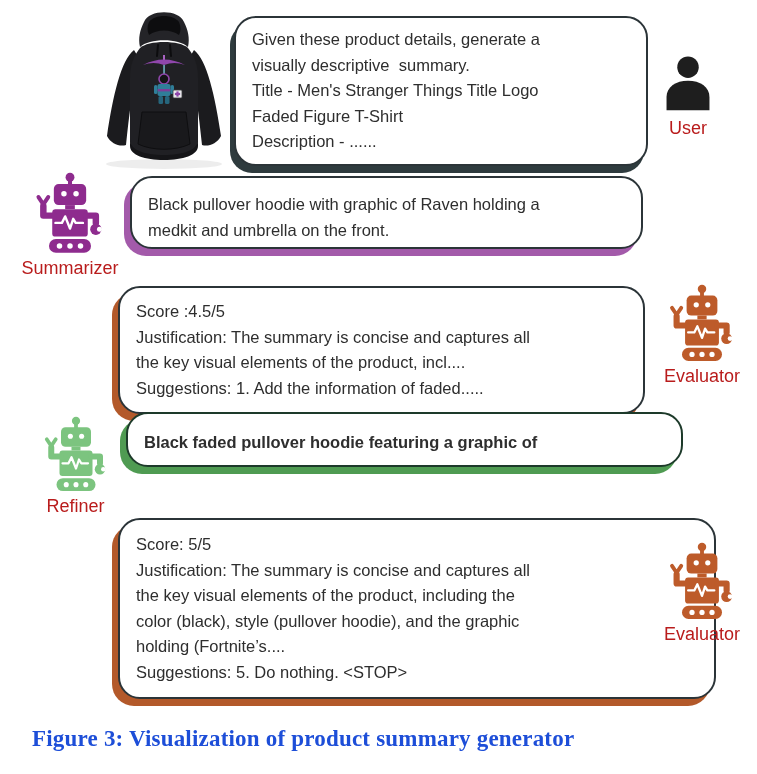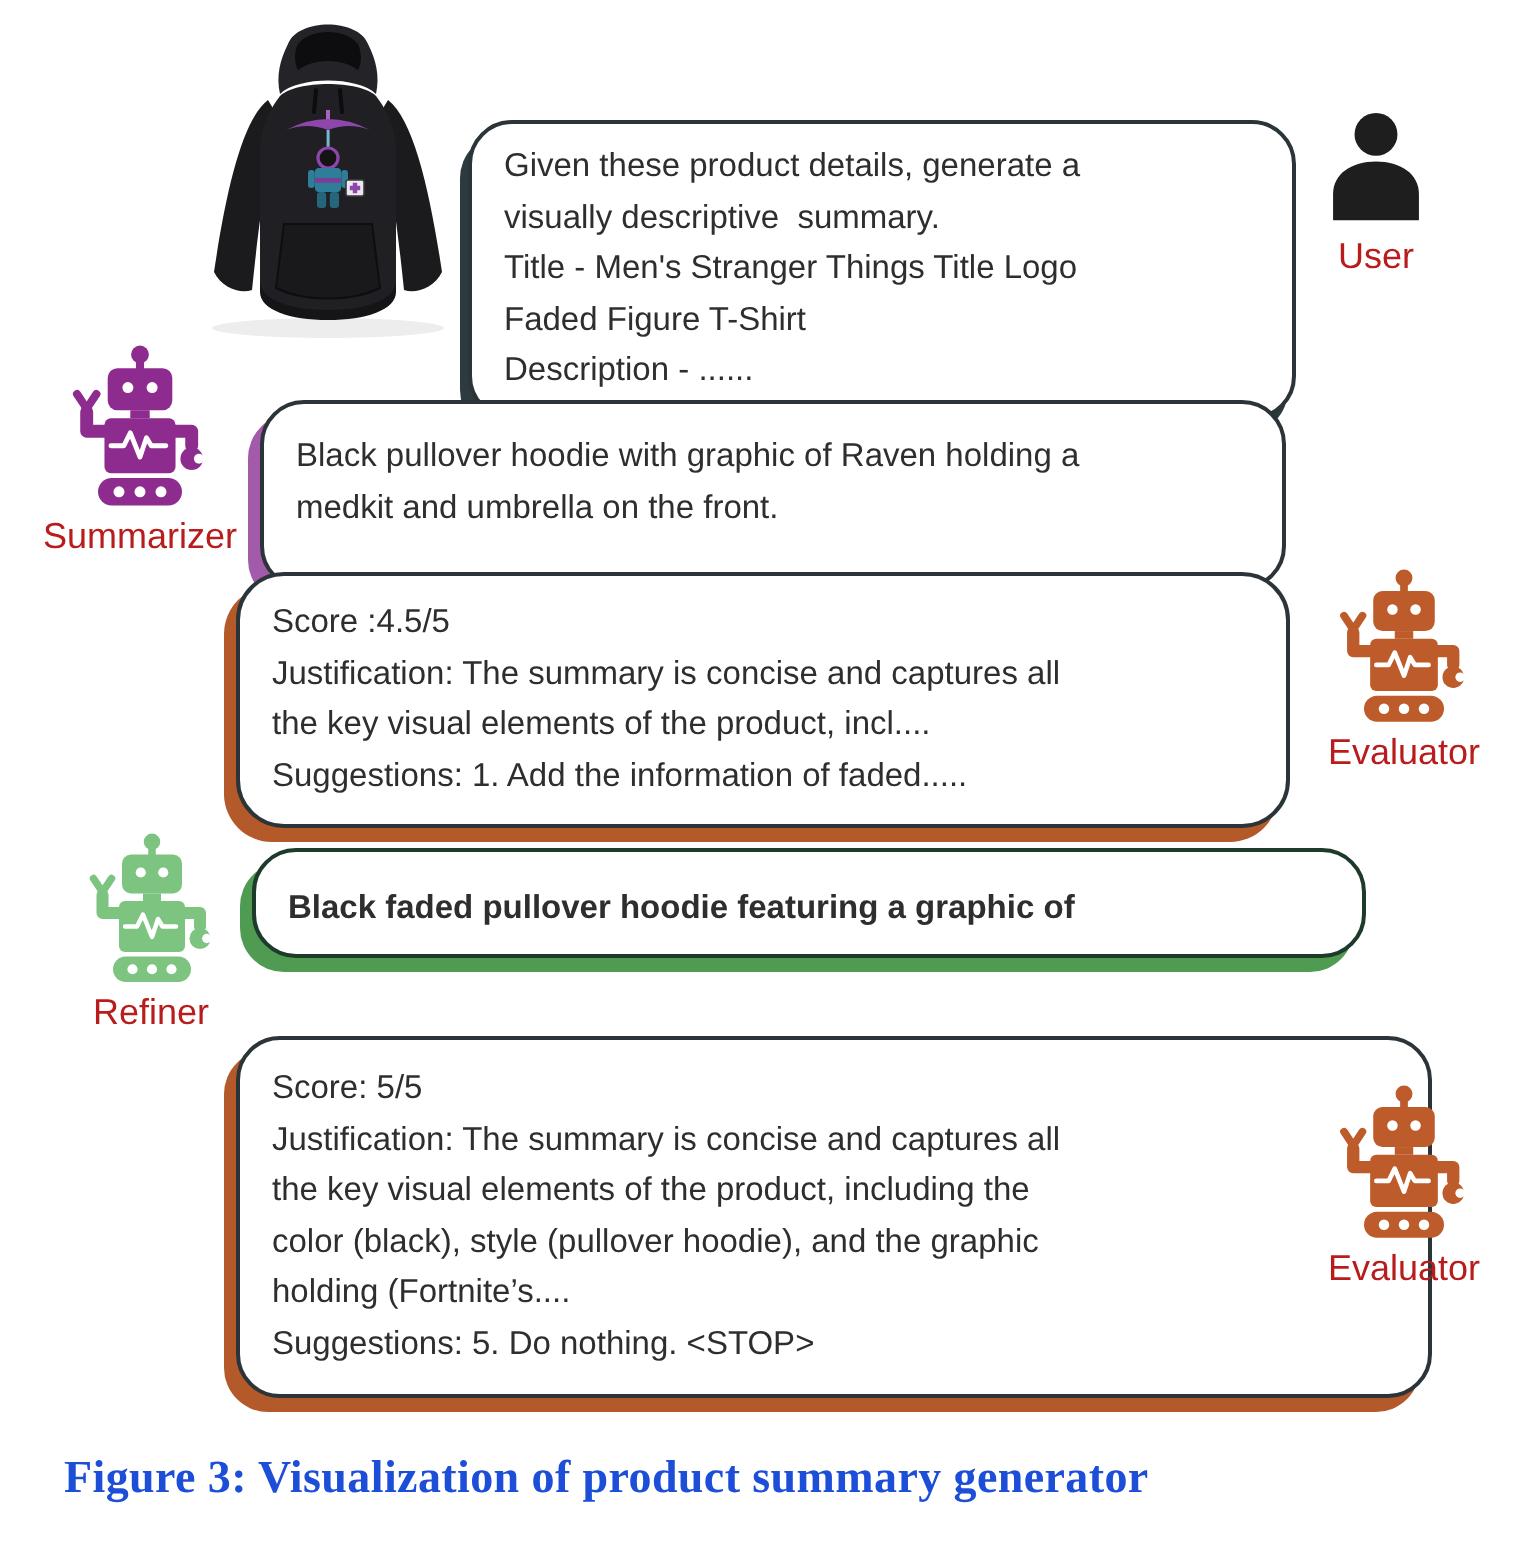--- a/index.html
+++ b/index.html
@@ -6,21 +6,21 @@
   #canvas{
     position:relative;width:757px;height:774px;background:#ffffff;overflow:hidden;
     font-family:"Liberation Sans","DejaVu Sans",sans-serif;color:var(--text,#2e2e2e);
   }
   .bubble{
     position:absolute;background:#ffffff;border:2.5px solid var(--bubble-border,#2b3438);
     border-radius:22px;padding:9px 16px;font-size:16.5px;line-height:25.5px;
     box-sizing:border-box;
   }
   .bubble .ln{white-space:pre;}
-  .bubble-user{box-shadow:-4px 7px 0 var(--user-accent);margin-top:44px;}
+  .bubble-user{box-shadow:-4px 7px 0 var(--user-accent);}
   .bubble-summarizer{box-shadow:-6px 7px 0 var(--summarizer-shadow);}
   .bubble-evaluator{box-shadow:-6px 7px 0 var(--evaluator-shadow);}
   .bubble-refiner{border-color:var(--refiner-border);box-shadow:-6px 7px 0 var(--refiner-shadow);}
   .bubble-bold{font-weight:700;line-height:27px;padding-top:15px;}
   .agent{position:absolute;display:flex;flex-direction:column;align-items:center;}
   .agent .label{font-size:18px;color:#b91c1c;margin-top:2px;white-space:nowrap;}
   .robot{display:block;}
   .c-summarizer{color:var(--summarizer-accent);}
   .c-evaluator{color:var(--evaluator-accent);}
   .c-refiner{color:var(--refiner-accent);}
@@ -108,26 +108,26 @@
         <circle cx="37" cy="91.5" r="3.4"></circle>
           <circle cx="50" cy="91.5" r="3.4"></circle>
           <circle cx="63" cy="91.5" r="3.4"></circle>
         <circle cx="86.5" cy="71" r="3.1"></circle>
       </g>
       <polyline points="32,63 40,63 44,55 50,70 54,58 57,63 66,63" fill="none" stroke="#fff" stroke-width="3" stroke-linecap="round" stroke-linejoin="round"></polyline>
     </svg>
     <div class="label">Summarizer</div>
   </div>
 
-  <div class="bubble bubble-summarizer" style="left:130px;top:176px;width:513px;padding-top:14px;padding-bottom:26px;margin-top:24px;">
+  <div class="bubble bubble-summarizer" style="left:130px;top:176px;width:513px;padding-top:14px;padding-bottom:4px;">
     <div class="ln">Black pullover hoodie with graphic of Raven holding a</div>
     <div class="ln">medkit and umbrella on the front.</div>
   </div>
 
-  <div class="bubble bubble-evaluator" style="left:118px;top:286px;width:527px;padding-top:11px;padding-bottom:11px;border-radius:24px;">
+  <div class="bubble bubble-evaluator" style="left:118px;top:286px;width:527px;padding-top:11px;padding-bottom:11px;">
     <div class="ln">Score :4.5/5</div>
     <div class="ln">Justification: The summary is concise and captures all</div>
     <div class="ln">the key visual elements of the product, incl....</div>
     <div class="ln">Suggestions: 1. Add the information of faded.....</div>
   </div>
 
   <div class="agent c-evaluator" style="left:652px;top:284px;width:100px;">
     <svg class="robot" width="82" height="80" viewBox="0 0 100 104" aria-hidden="true">
       <g fill="currentColor">
         <rect x="47.5" y="4" width="5" height="12"></rect>
@@ -178,21 +178,21 @@
         <circle cx="37" cy="91.5" r="3.4"></circle>
           <circle cx="50" cy="91.5" r="3.4"></circle>
           <circle cx="63" cy="91.5" r="3.4"></circle>
         <circle cx="86.5" cy="71" r="3.1"></circle>
       </g>
       <polyline points="32,63 40,63 44,55 50,70 54,58 57,63 66,63" fill="none" stroke="#fff" stroke-width="3" stroke-linecap="round" stroke-linejoin="round"></polyline>
     </svg>
     <div class="label">Refiner</div>
   </div>
 
-  <div class="bubble bubble-refiner bubble-bold" style="left:126px;top:424px;width:557px;">
+  <div class="bubble bubble-refiner bubble-bold" style="left:126px;top:412px;width:557px;">
     <div class="ln">Black faded pullover hoodie featuring a graphic of</div>
   </div>
 
   <div class="bubble bubble-evaluator" style="left:118px;top:518px;width:598px;padding-top:12px;padding-bottom:12px;">
     <div class="ln">Score: 5/5</div>
     <div class="ln">Justification: The summary is concise and captures all</div>
     <div class="ln">the key visual elements of the product, including the</div>
     <div class="ln">color (black), style (pullover hoodie), and the graphic</div>
     <div class="ln">holding (Fortnite’s....</div>
     <div class="ln">Suggestions: 5. Do nothing. &lt;STOP&gt;</div>

